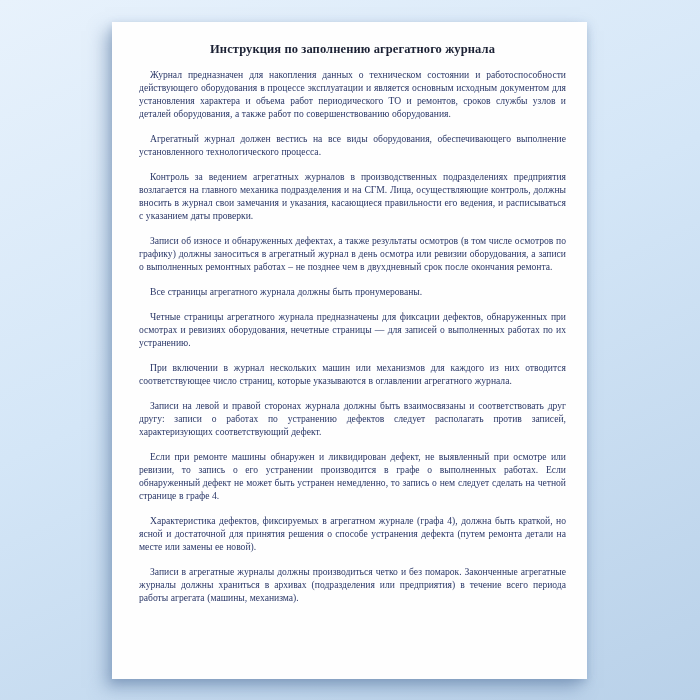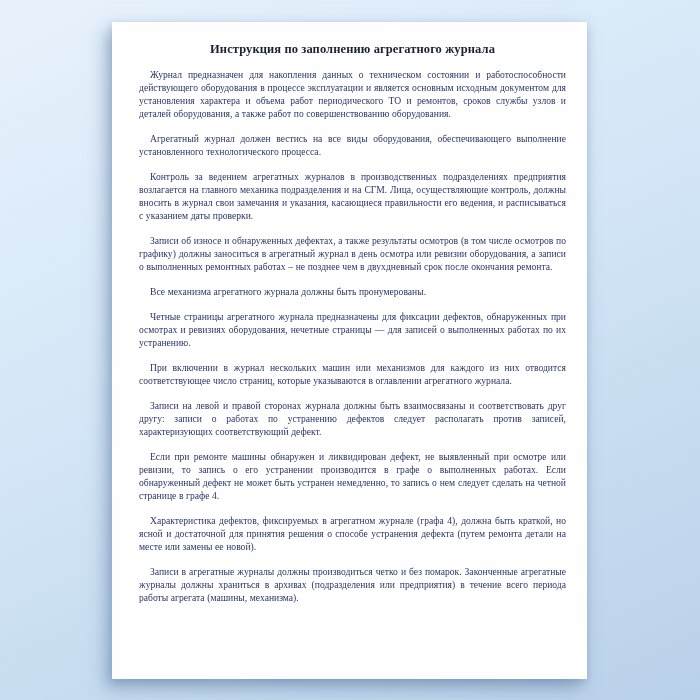--- a/index.html
+++ b/index.html
@@ -49,21 +49,21 @@
 <body>
 
 <div class="stage">
   <div class="page">
     <h1 class="doc-title">Инструкция по заполнению агрегатного журнала</h1>
     <div class="doc-body">
       <p>Журнал предназначен для накопления данных о техническом состоянии и работоспособности действующего оборудования в процессе эксплуатации и является основным исходным документом для установления характера и объема работ периодического ТО и ремонтов, сроков службы узлов и деталей оборудования, а также работ по совершенствованию оборудования.</p>
       <p>Агрегатный журнал должен вестись на все виды оборудования, обеспечивающего выполнение установленного технологического процесса.</p>
       <p>Контроль за ведением агрегатных журналов в производственных подразделениях предприятия возлагается на главного механика подразделения и на СГМ. Лица, осуществляющие контроль, должны вносить в журнал свои замечания и указания, касающиеся правильности его ведения, и расписываться с указанием даты проверки.</p>
       <p>Записи об износе и обнаруженных дефектах, а также результаты осмотров (в том числе осмотров по графику) должны заноситься в агрегатный журнал в день осмотра или ревизии оборудования, а записи о выполненных ремонтных работах – не позднее чем в двухдневный срок после окончания ремонта.</p>
-      <p>Все механизма агрегатного журнала должны быть пронумерованы.</p>
+      <p>Все страницы агрегатного журнала должны быть пронумерованы.</p>
       <p>Четные страницы агрегатного журнала предназначены для фиксации дефектов, обнаруженных при осмотрах и ревизиях оборудования, нечетные страницы — для записей о выполненных работах по их устранению.</p>
       <p>При включении в журнал нескольких машин или механизмов для каждого из них отводится соответствующее число страниц, которые указываются в оглавлении агрегатного журнала.</p>
       <p>Записи на левой и правой сторонах журнала должны быть взаимосвязаны и соответствовать друг другу: записи о работах по устранению дефектов следует располагать против записей, характеризующих соответствующий дефект.</p>
       <p>Если при ремонте машины обнаружен и ликвидирован дефект, не выявленный при осмотре или ревизии, то запись о его устранении производится в графе о выполненных работах. Если обнаруженный дефект не может быть устранен немедленно, то запись о нем следует сделать на четной странице в графе 4.</p>
       <p>Характеристика дефектов, фиксируемых в агрегатном журнале (графа 4), должна быть краткой, но ясной и достаточной для принятия решения о способе устранения дефекта (путем ремонта детали на месте или замены ее новой).</p>
       <p>Записи в агрегатные журналы должны производиться четко и без помарок. Законченные агрегатные журналы должны храниться в архивах (подразделения или предприятия) в течение всего периода работы агрегата (машины, механизма).</p>
     </div>
   </div>
 </div>
 

